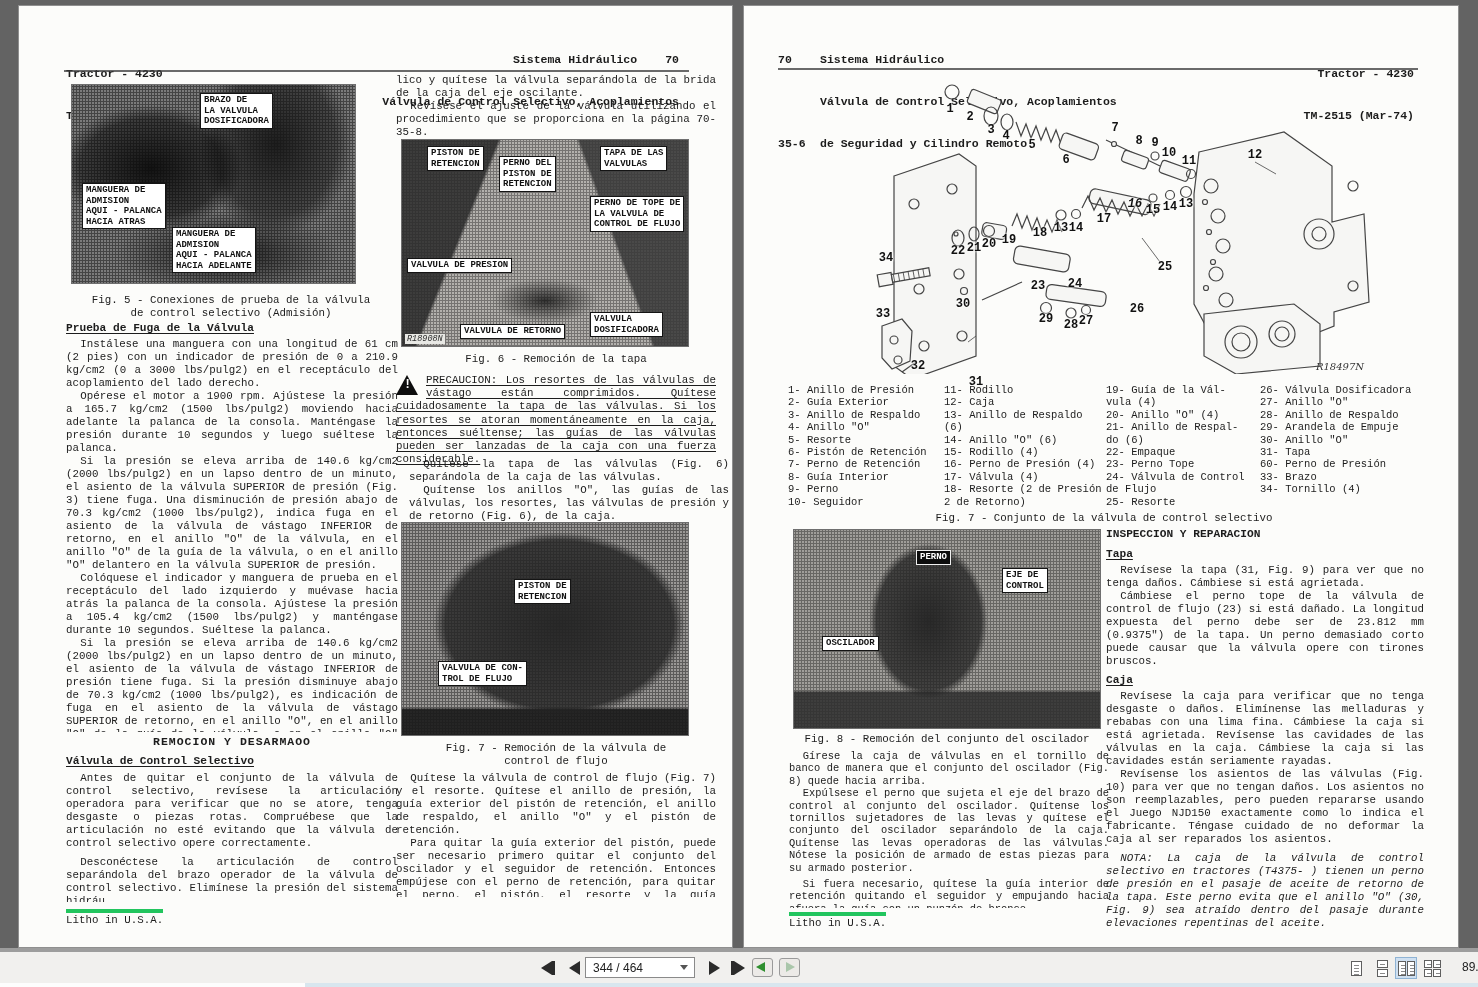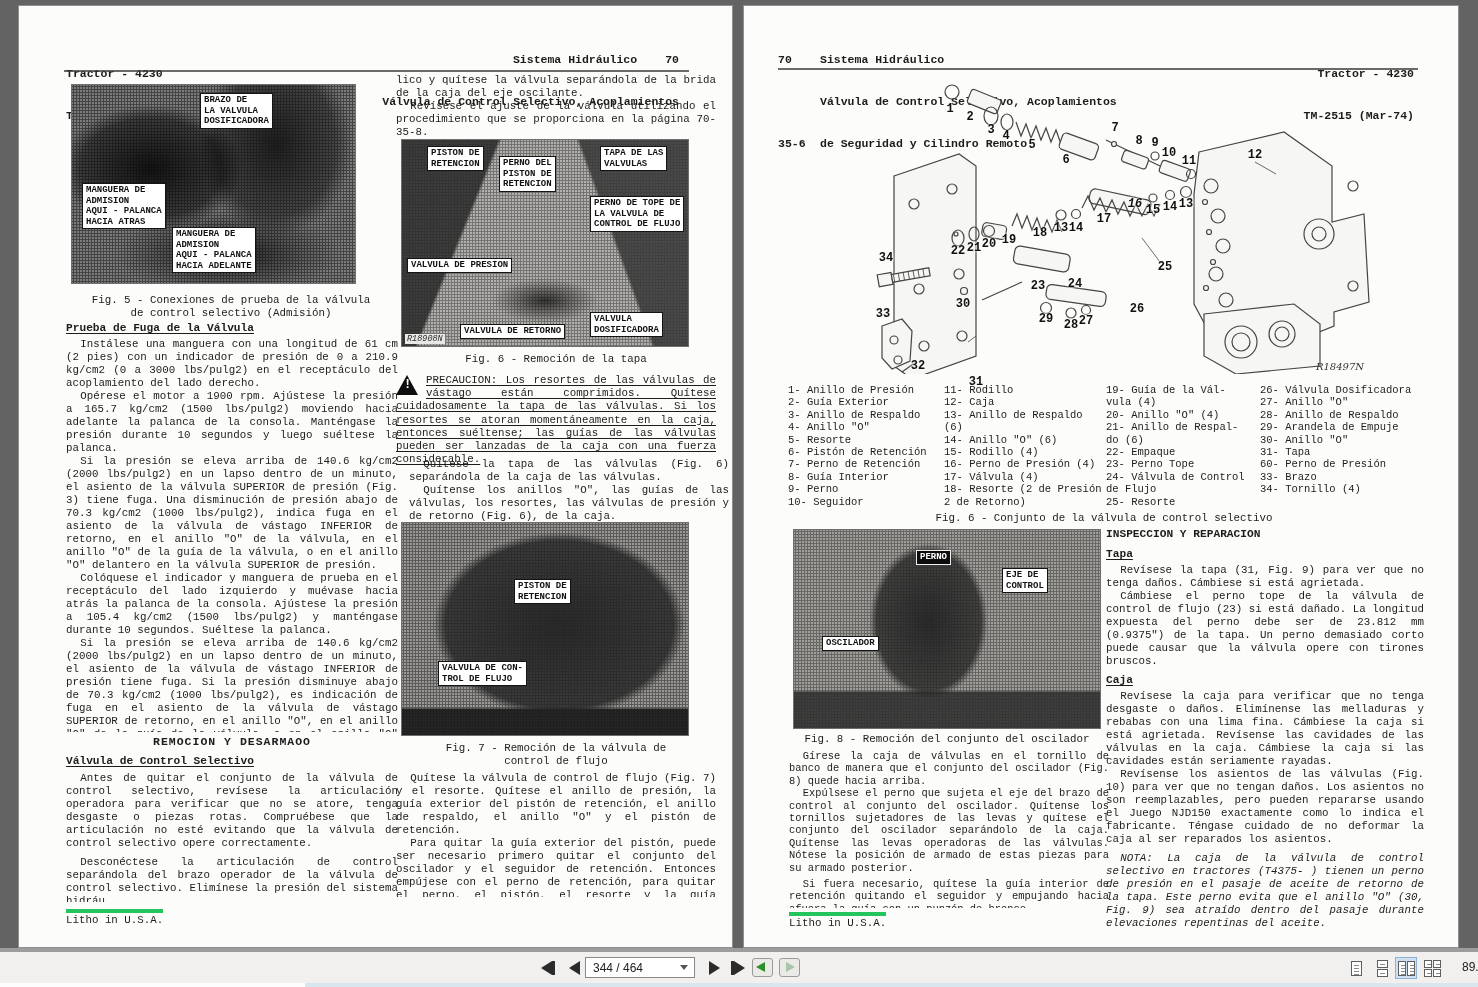--- a/index.html
+++ b/index.html
@@ -390,21 +390,21 @@
       <div class="li">27- Anillo "O"</div>
       <div class="li">28- Anillo de Respaldo</div>
       <div class="li">29- Arandela de Empuje</div>
       <div class="li">30- Anillo "O"</div>
       <div class="li">31- Tapa</div>
       <div class="li">60- Perno de Presión</div>
       <div class="li">33- Brazo</div>
       <div class="li">34- Tornillo (4)</div>
     </div>
 
-  <div class="abs caption" style="left:60px;top:506px;width:600px;">Fig. 6 - Conjunto de la válvula de control selectivo</div>
+  <div class="abs caption" style="left:60px;top:506px;width:600px;">Fig. 7 - Conjunto de la válvula de control selectivo</div>
 
   <div class="photo f8" style="left:49px;top:523px;width:308px;height:200px;">
     <div class="plabel dark" style="left:122px;top:20px;">PERNO</div>
     <div class="plabel" style="left:208px;top:38px;">EJE DE
 CONTROL</div>
     <div class="plabel" style="left:28px;top:106px;">OSCILADOR</div>
   </div>
   <div class="abs caption" style="left:42px;top:727px;width:322px;">Fig. 8 - Remoción del conjunto del oscilador</div>
 
   <div class="abs para-block" style="left:45px;top:744px;width:320px;height:158px;font-size:10.4px;line-height:12.4px;">

